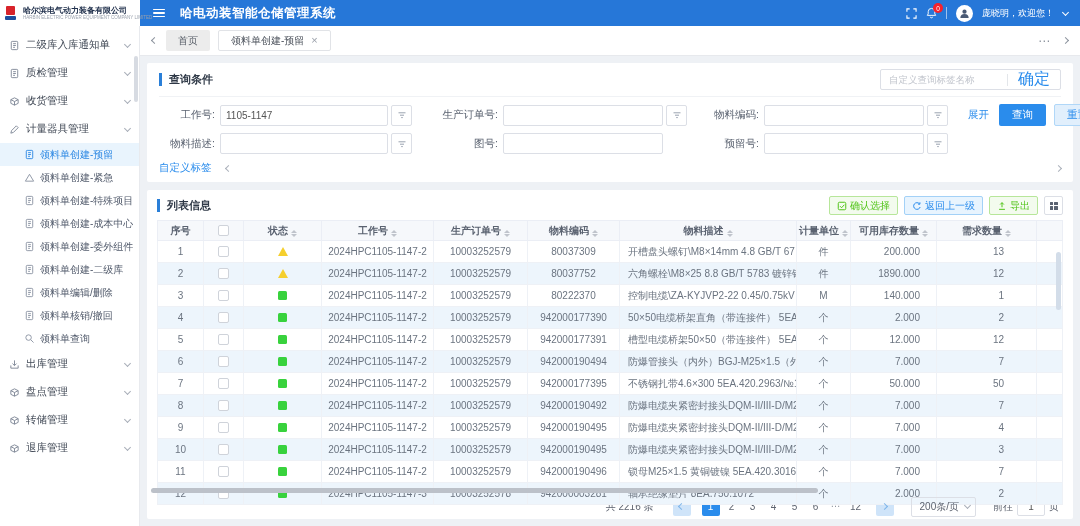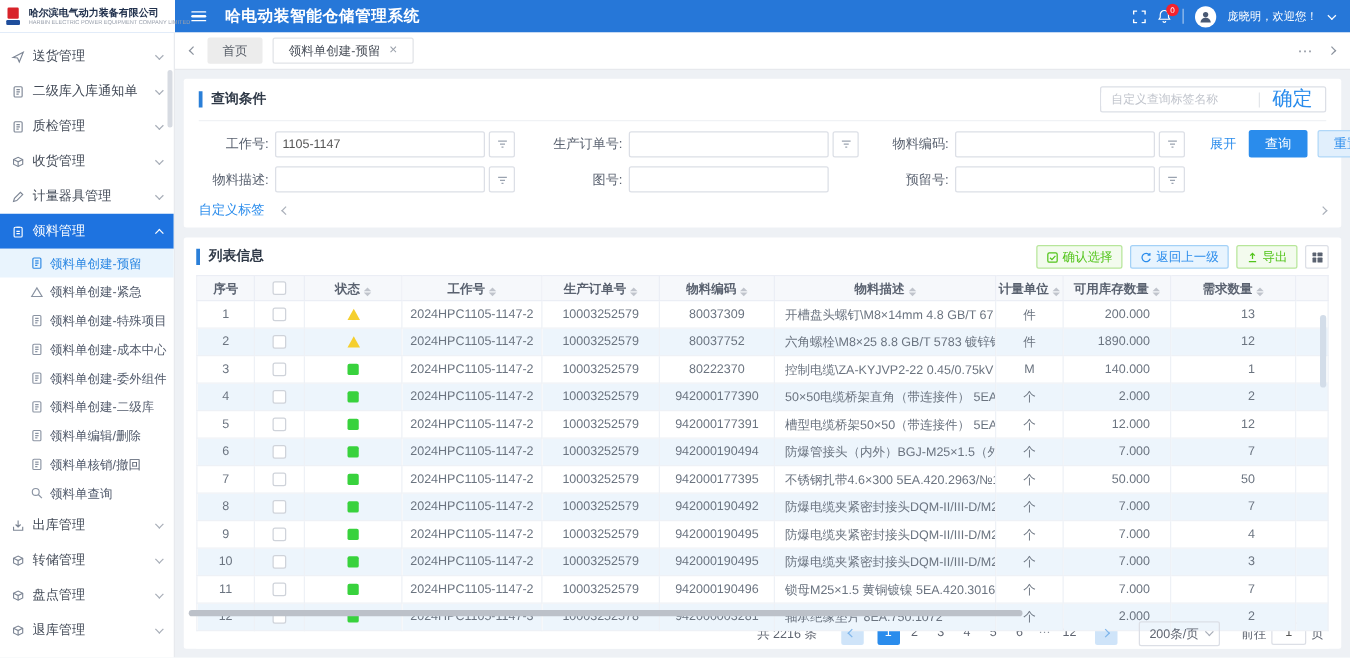--- a/index.html
+++ b/index.html
@@ -172,29 +172,20 @@
       <span class="chev down"></span>
     </div>
   </header>
 
   <div class="layout">
     <aside class="sidebar">
       <div>
           <div class="menu-item">
             <span class="mi-ic">
               <svg width="11" height="11" viewBox="0 0 12 12" fill="none" stroke="currentColor" stroke-width="1">
-                <path d="M1.5 6.5L10.5 2 7 10.5 5.5 7 1.5 6.5z"></path>
-              </svg>
-            </span>
-            <span class="mi-label">送货管理</span>
-            <span class="chev down"></span>
-          </div>
-          <div class="menu-item">
-            <span class="mi-ic">
-              <svg width="11" height="11" viewBox="0 0 12 12" fill="none" stroke="currentColor" stroke-width="1">
                 <rect x="2.5" y="1.5" width="7" height="9" rx="1"></rect>
                 <path d="M4.5 4h3M4.5 6h3M4.5 8h2"></path>
               </svg>
             </span>
             <span class="mi-label">二级库入库通知单</span>
             <span class="chev down"></span>
           </div>
           <div class="menu-item">
             <span class="mi-ic">
               <svg width="11" height="11" viewBox="0 0 12 12" fill="none" stroke="currentColor" stroke-width="1">
@@ -217,30 +208,20 @@
           </div>
           <div class="menu-item">
             <span class="mi-ic">
               <svg width="11" height="11" viewBox="0 0 12 12" fill="none" stroke="currentColor" stroke-width="1">
                 <path d="M2 10l.8-2.8L8 2l2 2-5.2 5.2L2 10z"></path>
               </svg>
             </span>
             <span class="mi-label">计量器具管理</span>
             <span class="chev down"></span>
           </div>
-          <div class="menu-item active">
-            <span class="mi-ic">
-              <svg width="11" height="11" viewBox="0 0 12 12" fill="none" stroke="currentColor" stroke-width="1">
-                <rect x="2.5" y="2" width="7" height="8.5" rx="1"></rect>
-                <path d="M4.5 2h3M4.5 5.5h3M4.5 7.5h3"></path>
-              </svg>
-            </span>
-            <span class="mi-label">领料管理</span>
-            <span class="chev up"></span>
-          </div>
           <div class="submenu-item selected">
             <span class="mi-ic">
               <svg width="11" height="11" viewBox="0 0 12 12" fill="none" stroke="currentColor" stroke-width="1">
                 <rect x="2.5" y="1.5" width="7" height="9" rx="1"></rect>
                 <path d="M4.5 4h3M4.5 6h3M4.5 8h2"></path>
               </svg>
             </span>
             <span class="smi-label">领料单创建-预留</span>
           </div>
           <div class="submenu-item">
@@ -323,31 +304,31 @@
             <span class="mi-label">出库管理</span>
             <span class="chev down"></span>
           </div>
           <div class="menu-item">
             <span class="mi-ic">
               <svg width="11" height="11" viewBox="0 0 12 12" fill="none" stroke="currentColor" stroke-width="1">
                 <path d="M2 4l4-2 4 2v4l-4 2-4-2V4z"></path>
                 <path d="M2 4l4 2 4-2M6 6v4"></path>
               </svg>
             </span>
-            <span class="mi-label">转储管理</span>
+            <span class="mi-label">盘点管理</span>
             <span class="chev down"></span>
           </div>
           <div class="menu-item">
             <span class="mi-ic">
               <svg width="11" height="11" viewBox="0 0 12 12" fill="none" stroke="currentColor" stroke-width="1">
                 <path d="M2 4l4-2 4 2v4l-4 2-4-2V4z"></path>
                 <path d="M2 4l4 2 4-2M6 6v4"></path>
               </svg>
             </span>
-            <span class="mi-label">盘点管理</span>
+            <span class="mi-label">转储管理</span>
             <span class="chev down"></span>
           </div>
           <div class="menu-item">
             <span class="mi-ic">
               <svg width="11" height="11" viewBox="0 0 12 12" fill="none" stroke="currentColor" stroke-width="1">
                 <path d="M2 4l4-2 4 2v4l-4 2-4-2V4z"></path>
                 <path d="M2 4l4 2 4-2M6 6v4"></path>
               </svg>
             </span>
             <span class="mi-label">退库管理</span>

